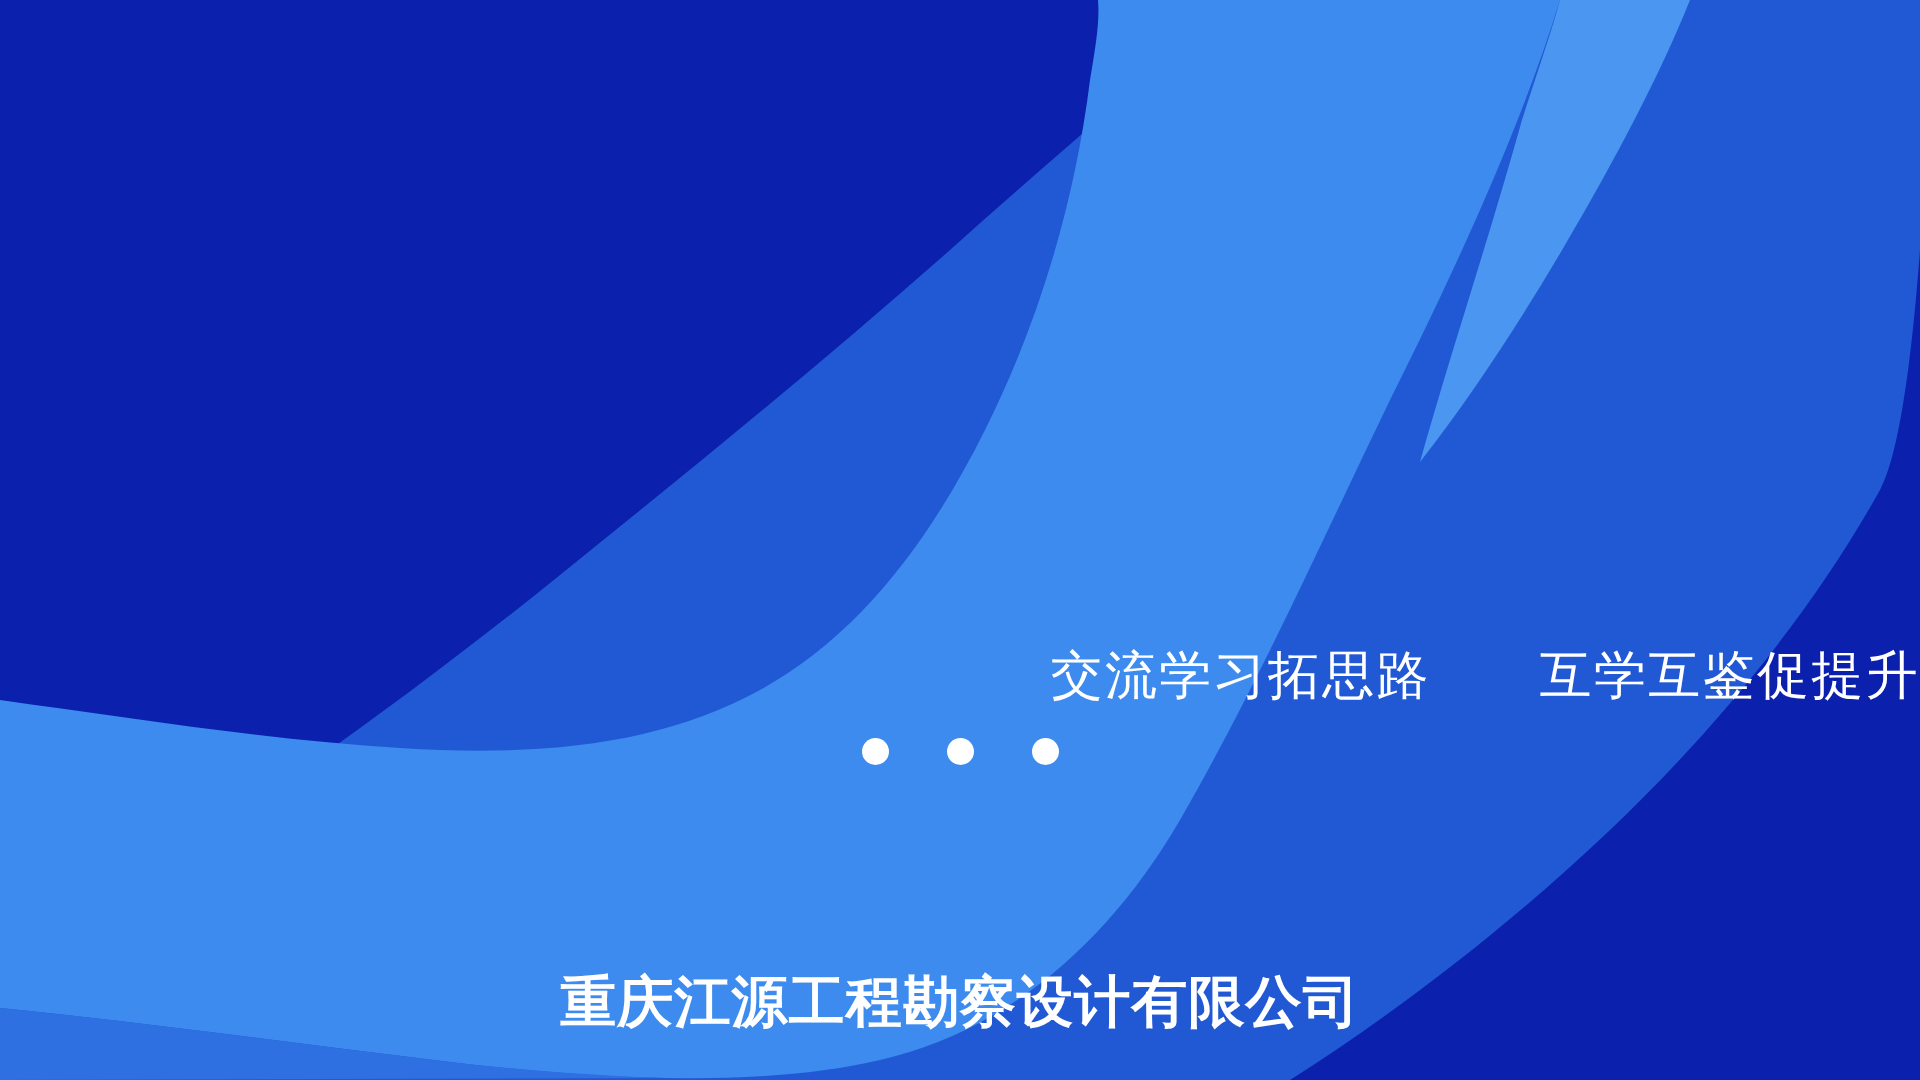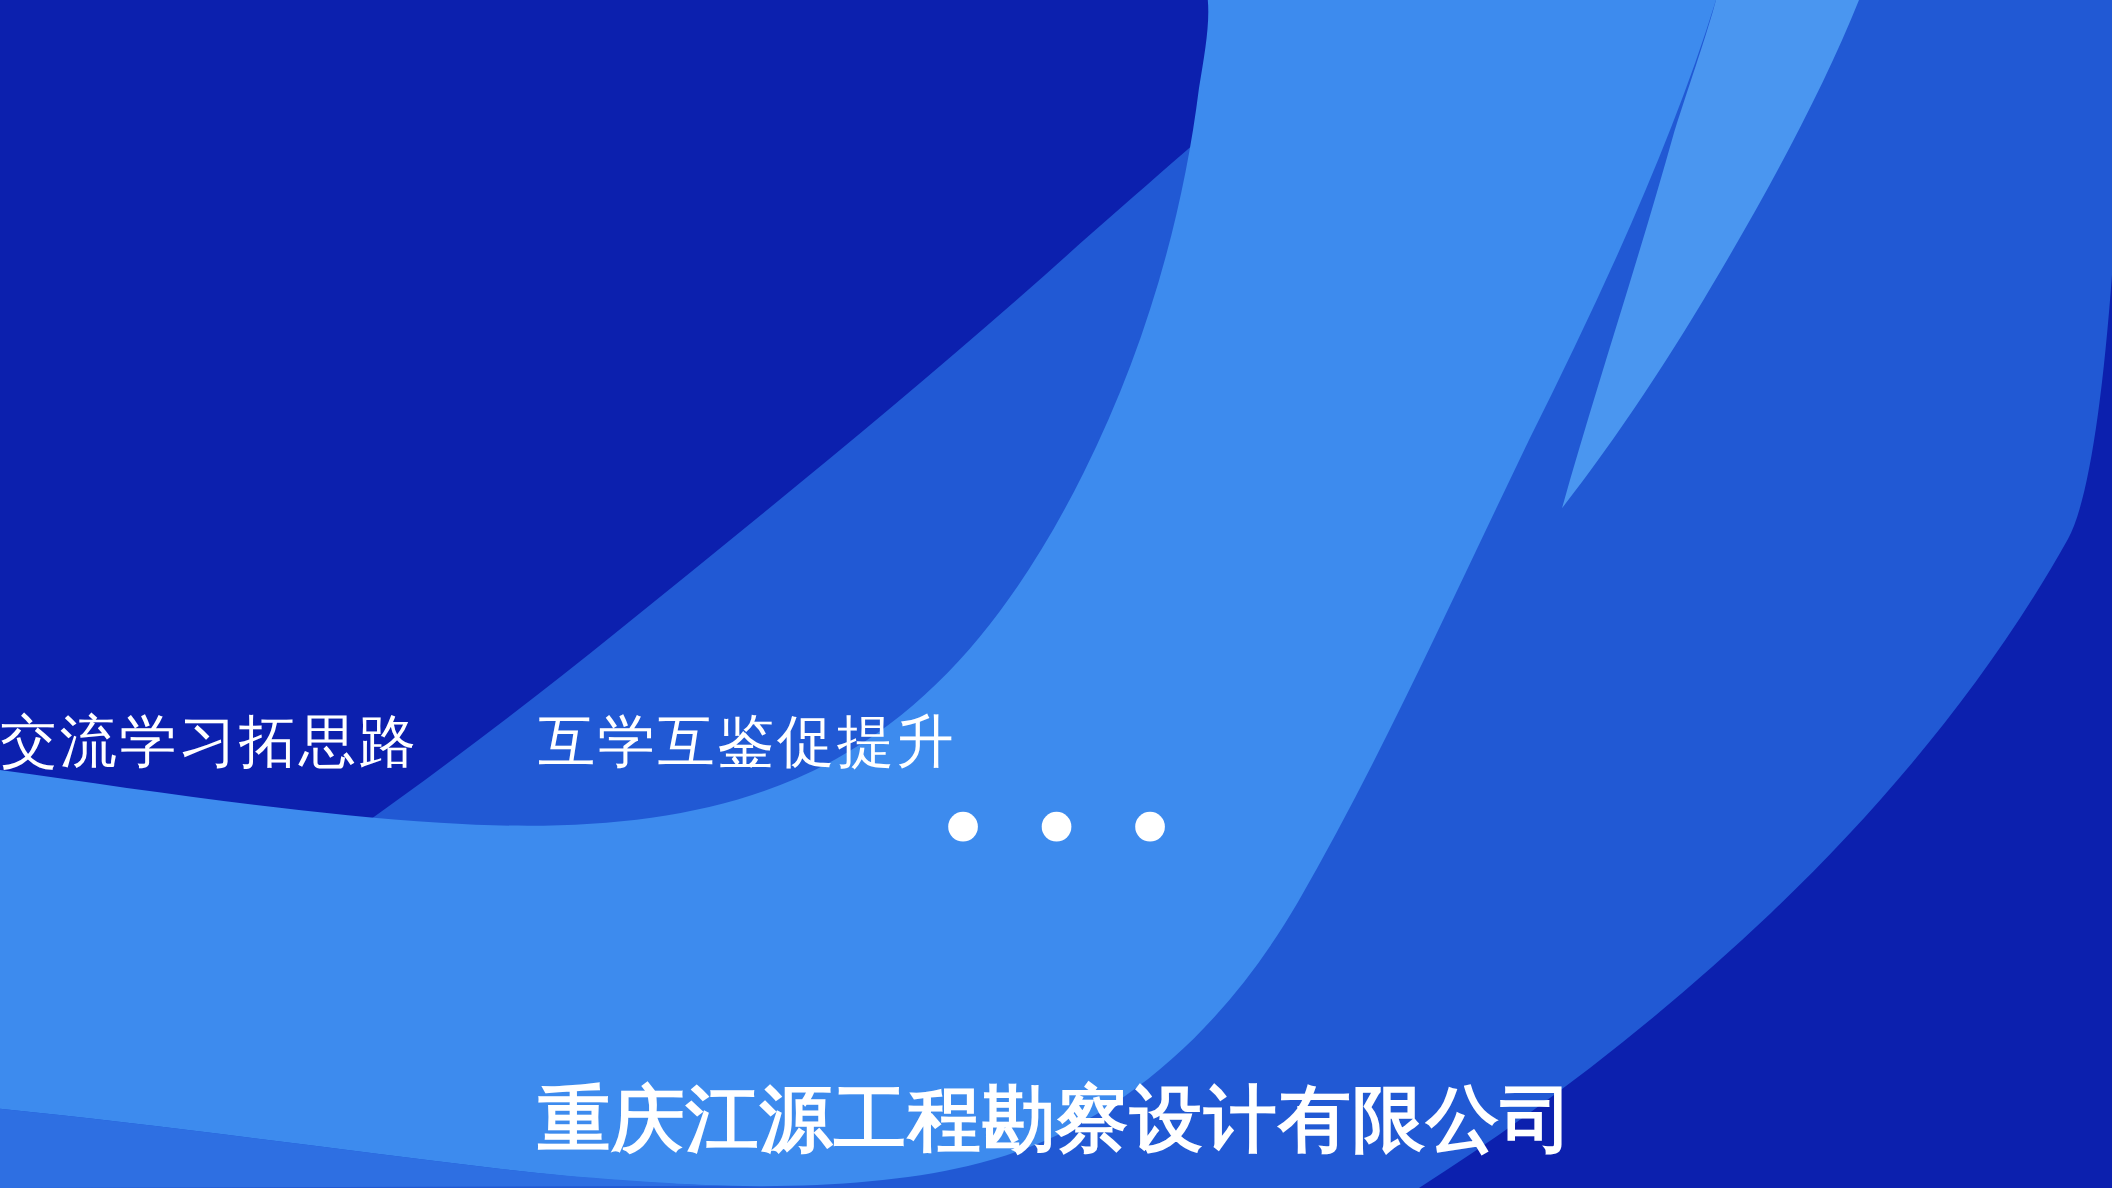--- a/index.html
+++ b/index.html
@@ -52,21 +52,21 @@
     white-space: nowrap;
     transform: scaleX(1.02);
   }
 
   
   .subtitle-block {
     position: absolute;
     top: 592px;
     left: 0;
     width: 1920px;
-    text-align: left;
+    text-align: right;
   }
   .subtitle {
     display: inline-block;
     font-family: "DejaVu Sans", "Liberation Sans", sans-serif;
     font-size: 52px;
     line-height: 1.2;
     font-weight: 400;
     color: #ffffff;
     letter-spacing: 0.045em;
     white-space: pre;
@@ -94,21 +94,21 @@
   .footer-block {
     position: absolute;
     top: 912px;
     left: 0;
     width: 1920px;
     text-align: center;
   }
   .footer-text {
     display: inline-block;
     font-family: "DejaVu Sans", "Liberation Sans", sans-serif;
-    font-size: 66px;
+    font-size: 56px;
     line-height: 1.2;
     font-weight: 700;
     color: #ffffff;
     letter-spacing: 0.02em;
     white-space: nowrap;
   }
 </style>
 </head>
 <body>
 

